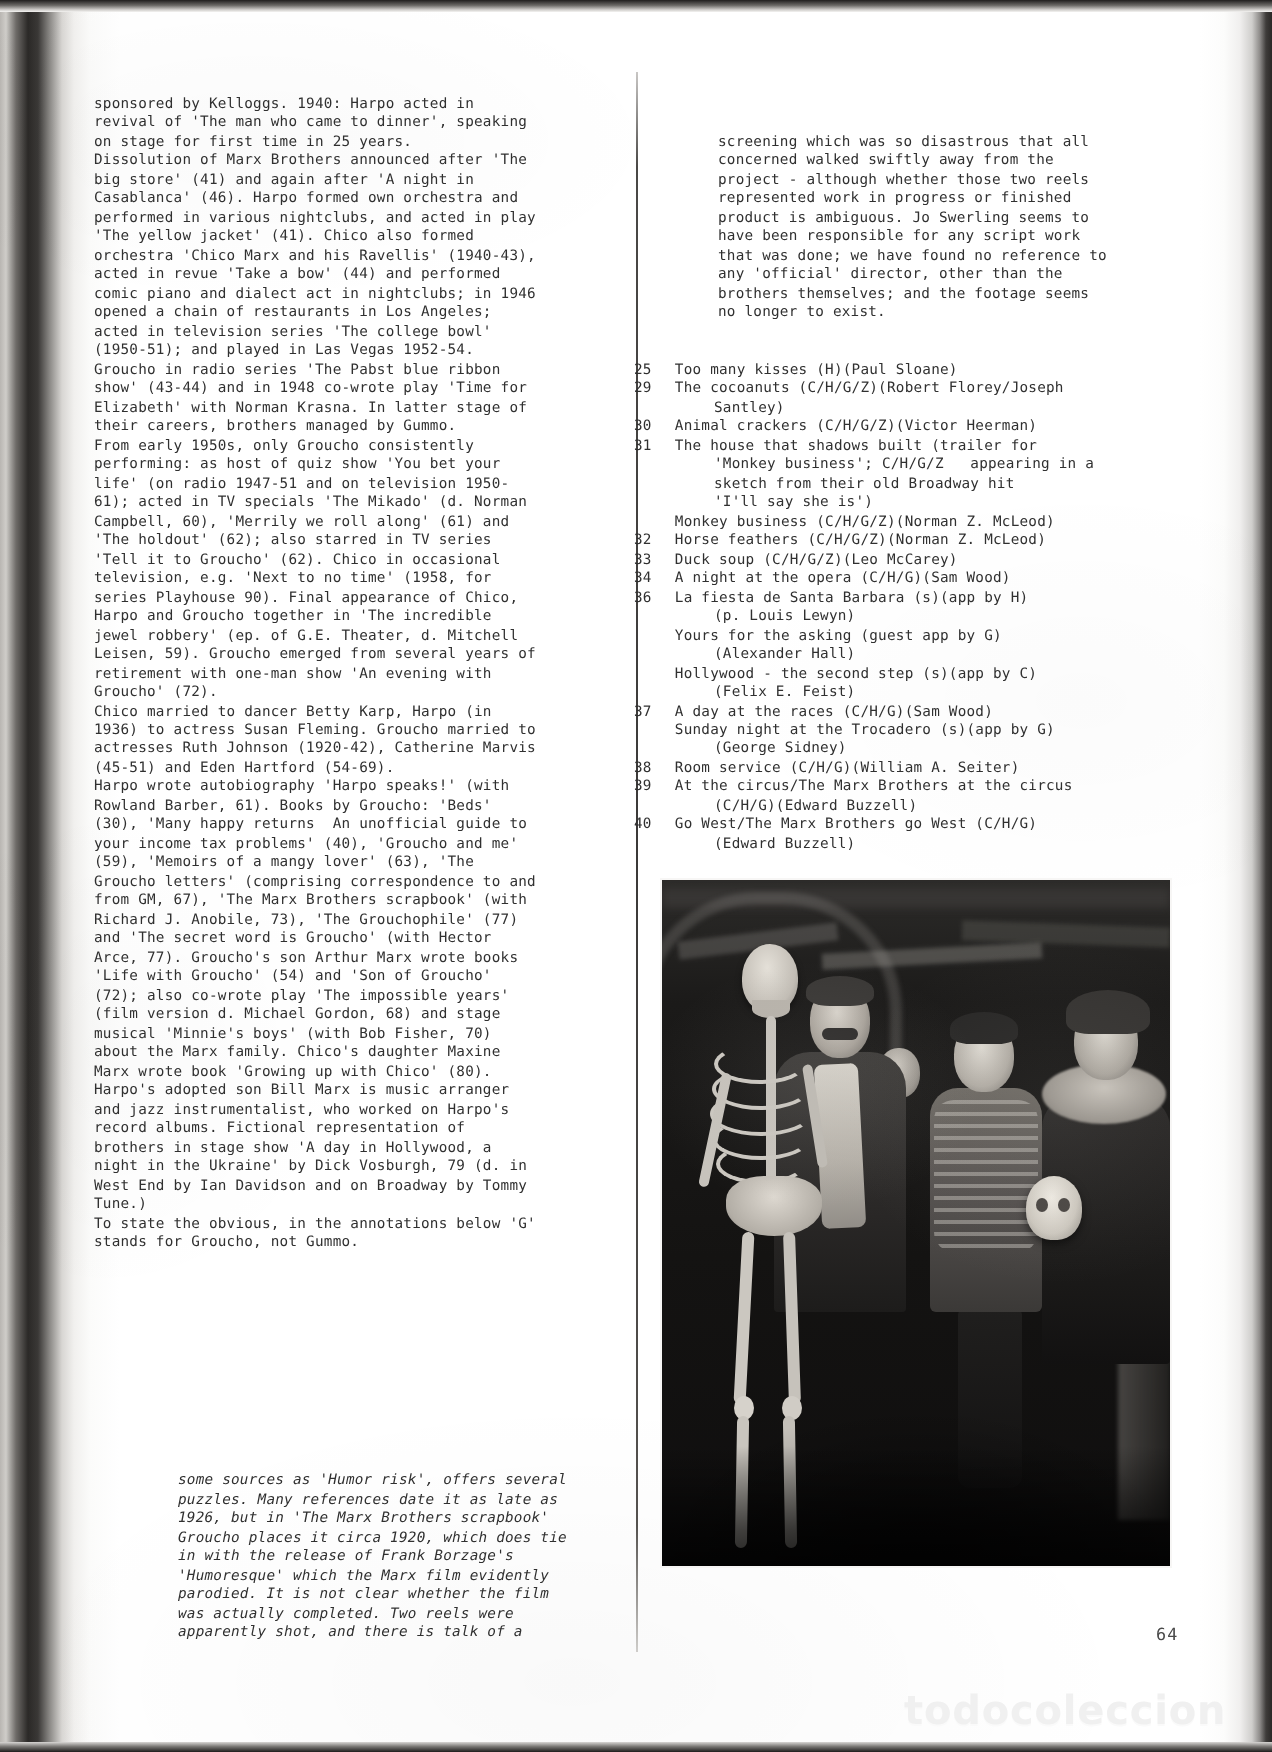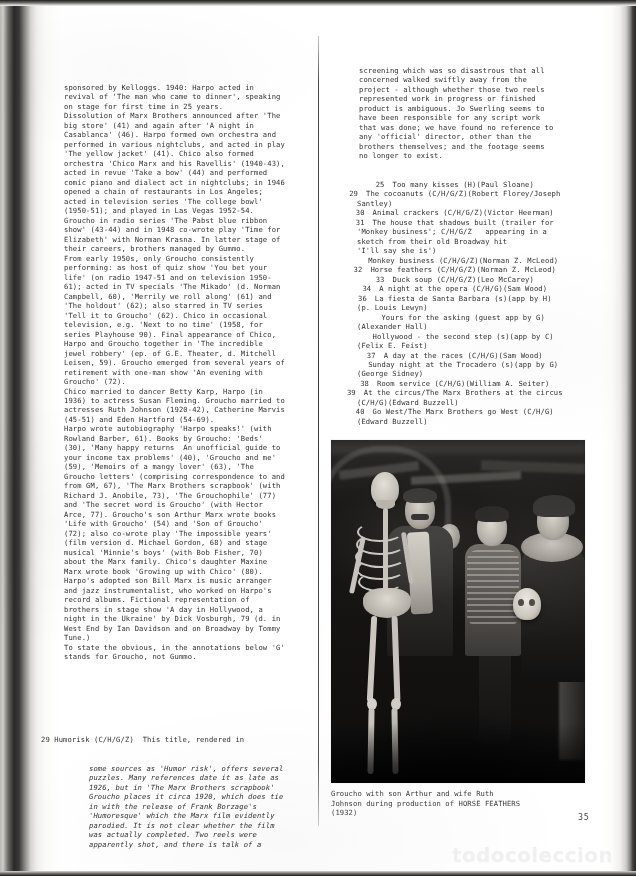--- a/index.html
+++ b/index.html
@@ -54,21 +54,21 @@
   
   .col {
     position: absolute;
     font-size: 7.15px;
     line-height: 9.48px;
     color: #303030;
     letter-spacing: 0.12px;
     white-space: pre-wrap;
     text-align: left;
   }
-  .col-left  { left: 64px;  top: 47px;  width: 268px; margin-top: 36px; }
+  .col-left  { left: 47px;  top: 47px;  width: 268px; }
   .col-right { left: 317px; top: 47px;  width: 272px; }
 
   .divider {
     position: absolute;
     left: 318px;
     top: 36px;
     width: 1px;
     height: 790px;
     background: linear-gradient(180deg, #c9c7c5 0%, #4a4846 6%, #3b3938 50%, #55524f 92%, #cfcdca 100%);
   }
@@ -82,21 +82,21 @@
     font-size: 7.15px;
     line-height: 9.5px;
     color: #303030;
     letter-spacing: 0.12px;
     white-space: pre-wrap;
   }
   .annot .hang { display: block; text-indent: 0; }
 
   
   .film-list { margin: 0; padding: 0; list-style: none; }
-  .film-item { display: block; white-space: pre-wrap; text-align: center; }
+  .film-item { display: block; white-space: pre-wrap; }
   .film-item .num { display: inline-block; width: 16px; }
   .film-cont { display: block; white-space: pre-wrap; padding-left: 40px; }
 
   
   #photo {
     position: absolute;
     left: 331px;
     top: 440px;
     width: 254px;
     height: 343px;
@@ -363,21 +363,20 @@
 and jazz instrumentalist, who worked on Harpo's
 record albums. Fictional representation of
 brothers in stage show 'A day in Hollywood, a
 night in the Ukraine' by Dick Vosburgh, 79 (d. in
 West End by Ian Davidson and on Broadway by Tommy
 Tune.)
 To state the obvious, in the annotations below 'G'
 stands for Groucho, not Gummo.</div>
 
   <div class="annot">
-    <span class="hang">29 Humorisk (C/H/G/Z)  This title, rendered in</span>
     <span style="display:block; padding-left:48px;font-style:italic;">some sources as 'Humor risk', offers several
 puzzles. Many references date it as late as
 1926, but in 'The Marx Brothers scrapbook'
 Groucho places it circa 1920, which does tie
 in with the release of Frank Borzage's
 'Humoresque' which the Marx film evidently
 parodied. It is not clear whether the film
 was actually completed. Two reels were
 apparently shot, and there is talk of a</span>
   </div>
@@ -445,19 +444,16 @@
       <div class="skull-prop">
         <div class="skull-eye" style="left:5px; top:11px;"></div>
         <div class="skull-eye" style="left:16px; top:11px;"></div>
       </div>
 
       <div class="haze"></div>
       <div class="floor"></div>
     </div>
   </div>
 
-  <div class="caption">Groucho with son Arthur and wife Ruth
-Johnson during production of HORSE FEATHERS
-(1932)</div>
-  <div class="page-num">35</div>
+  <div class="page-num">64</div>
   <div class="watermark">todocoleccion</div>
 
 </div>
 
 </body></html>

